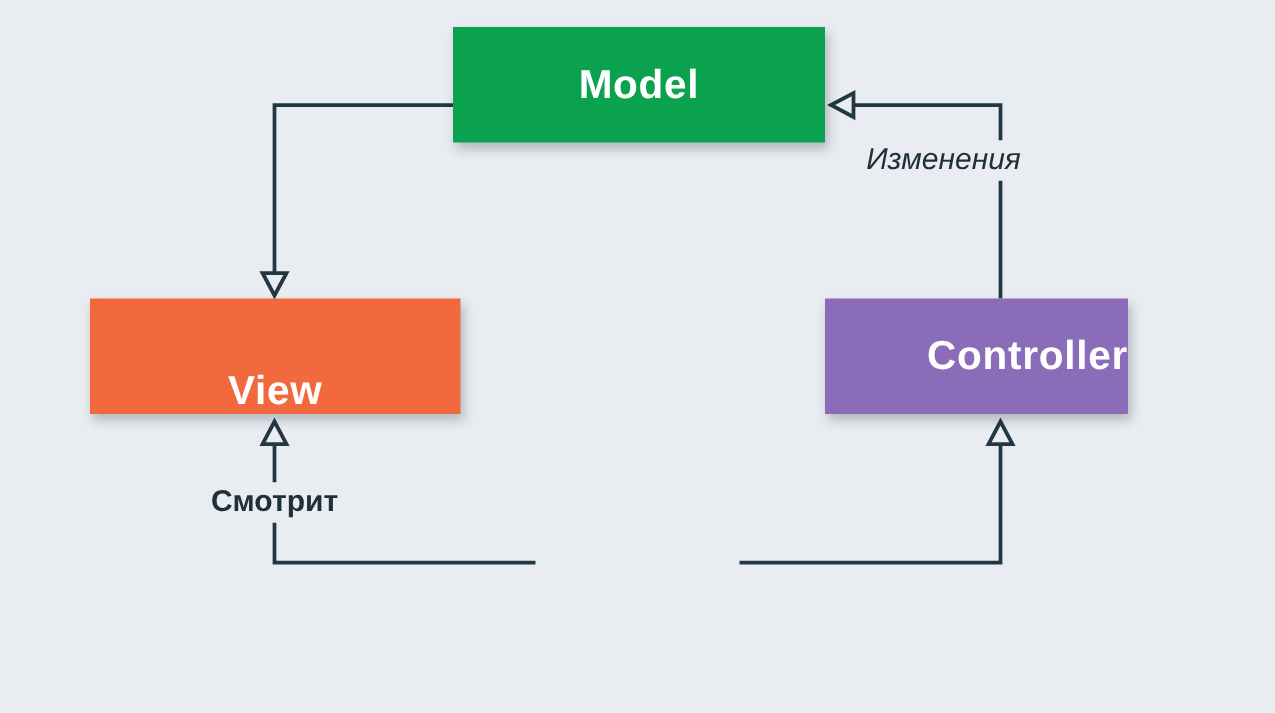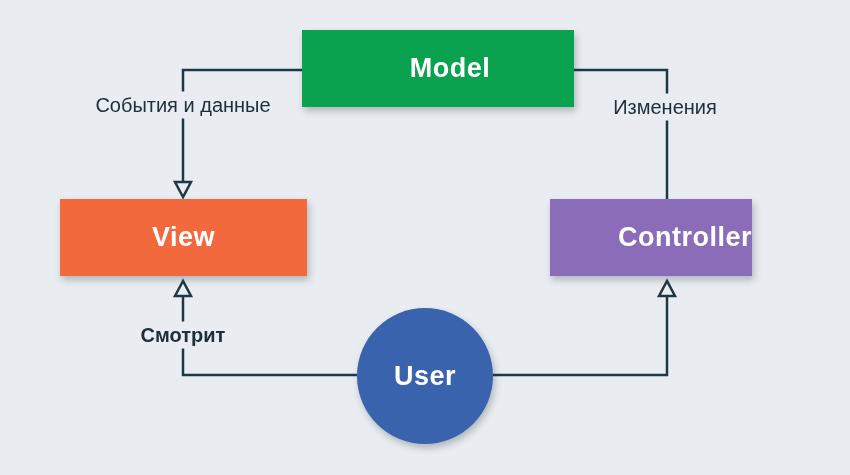--- a/index.html
+++ b/index.html
@@ -37,35 +37,35 @@
     position: absolute;
     display: flex;
     align-items: center;
     justify-content: center;
     color: var(--node-text, #ffffff);
     font-weight: bold;
     font-size: 27px;
     letter-spacing: 0.5px;
     box-shadow: 2px 4px 7px rgba(30, 42, 54, 0.28);
   }
-  .node-model      { left: 302px; top: 30px;  width: 248px; height: 77px; background: var(--model, #0aa24f); padding-left: 24px; }
-  .node-view       { left: 60px;  top: 199px; width: 247px; height: 77px; background: var(--view, #f2693e); }
+  .node-model      { left: 302px; top: 18px;  width: 248px; height: 77px; background: var(--model, #0aa24f); }
+  .node-view       { left: 60px;  top: 199px; width: 247px; height: 77px; background: var(--view, #f2693e); align-items: flex-end; }
   .node-controller { left: 550px; top: 199px; width: 202px; height: 77px; background: var(--controller, #8a6cb8); justify-content: flex-end; }
   .node-user       { left: 357px; top: 308px; width: 136px; height: 136px; border-radius: 50%; background: var(--user, #3a63ad); }
   .edge-label {
     position: absolute;
     transform: translate(-50%, -50%);
     background: var(--background, #e9edf1);
     padding: 2px 8px;
     font-size: 20px;
     color: var(--label-text, #20303a);
     white-space: nowrap;
   }
   .lbl-model-to-view      { left: 183px; top: 105px; }
-  .lbl-controller-to-model{ left: 665px; top: 107px; }
+  .lbl-controller-to-model{ left: 629px; top: 107px; font-style: italic; }
   .lbl-user-to-view       { left: 183px; top: 335px; font-weight: bold; }
   .lbl-user-to-controller { left: 667px; top: 336px; }
 </style>
 </head>
 <body>
 
 <div class="canvas">
 
   <svg class="edges" viewBox="0 0 850 475" aria-hidden="true">
 
@@ -87,24 +87,20 @@
   </div>
 
   <div class="node node-view">
     <span>View</span>
   </div>
 
   <div class="node node-controller">
     <span>Controller</span>
   </div>
 
-  <div class="node node-user">
-    <span>User</span>
-  </div>
 
-  <div class="edge-label lbl-model-to-view">События и данные</div>
 
   <div class="edge-label lbl-controller-to-model">Изменения</div>
 
   <div class="edge-label lbl-user-to-view">Смотрит</div>
 
 
 </div>
 
 </body></html>

